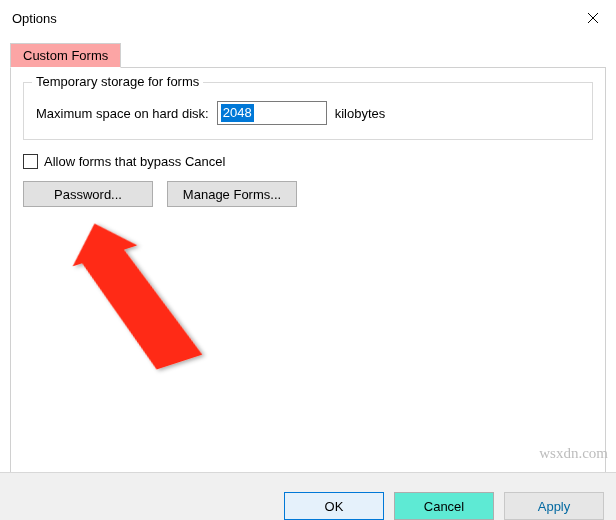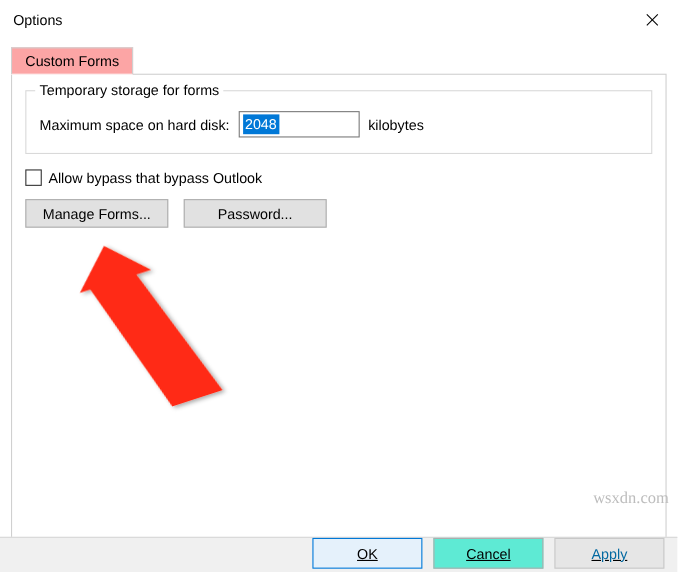--- a/index.html
+++ b/index.html
@@ -122,29 +122,28 @@
     }
     .btn-row {
       display: flex;
       gap: 14px;
     }
     .footer {
       position: absolute;
       bottom: 0;
       left: 0;
       right: 0;
-      height: 32px;
+      height: 48px;
       border-top: 1px solid #d8d8d8;
       background: #f0f0f0;
       display: flex;
       justify-content: flex-end;
-      align-items: flex-start;
+      align-items: flex-end;
       gap: 10px;
       padding: 0 12px;
-      text-decoration: underline;
     }
     .footer .btn {
       min-width: 100px;
       height: 28px;
       background: #5eead4;
     }
     .footer .btn.primary {
       border: 1px solid #0078d7;
       background: #e5f1fb;
     }
@@ -194,26 +193,26 @@
         <span class="label">Maximum space on hard disk:</span>
         <div class="sel-wrap">
           <span class="val">2048</span>
         </div>
         <span class="label">kilobytes</span>
       </div>
     </div>
 
     <div class="checkbox-row">
       <div class="checkbox"></div>
-      <span class="label">Allow bypass that bypass Outlook</span>
+      <span class="label">Allow forms that bypass Cancel</span>
     </div>
 
     <div class="btn-row">
+      <button class="btn">Password...</button>
       <button class="btn">Manage Forms...</button>
-      <button class="btn">Password...</button>
     </div>
 
   </div>
 </div>
 
 <svg class="arrow" width="140" height="220">
   <defs>
     <filter id="sh" x="-20%" y="-20%" width="140%" height="140%">
       <feDropShadow dx="2" dy="2" stdDeviation="2" flood-color="#000" flood-opacity="0.35"></feDropShadow>
     </filter>

